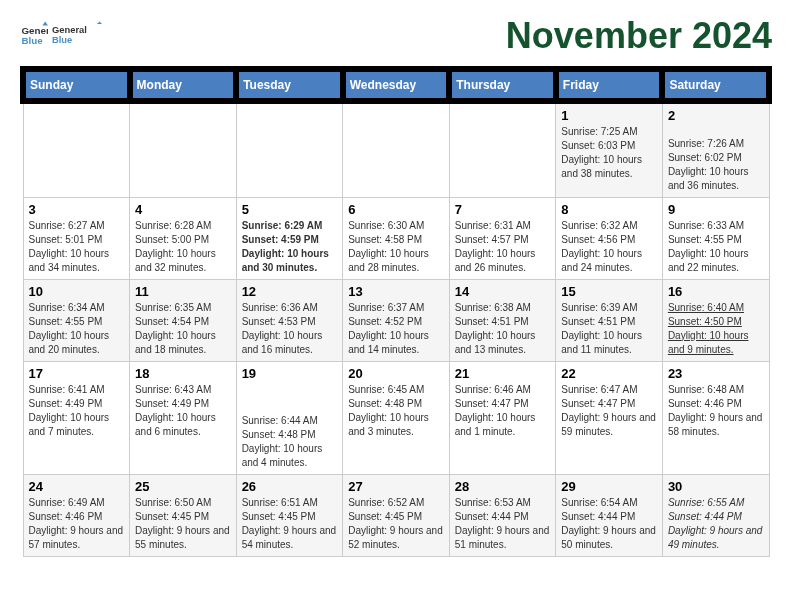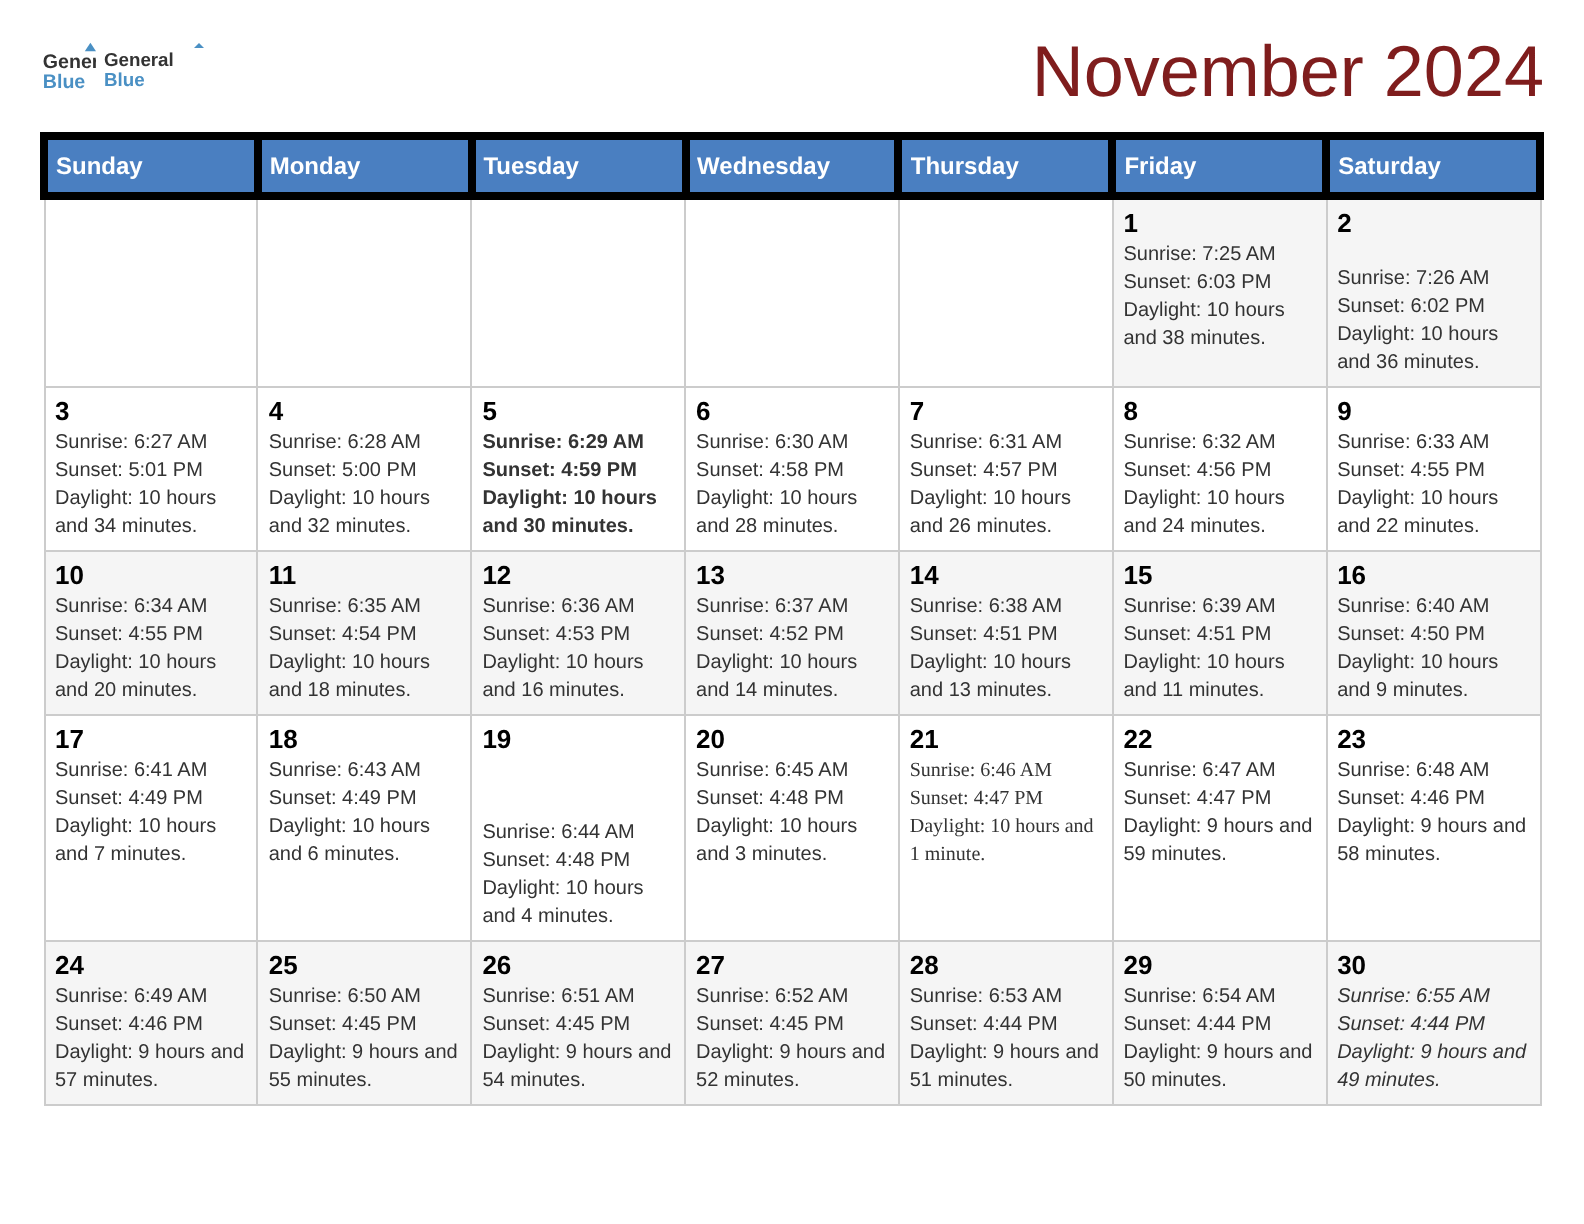--- a/index.html
+++ b/index.html
@@ -23,42 +23,42 @@
     }
     .logo-icon {
       width: 28px;
       height: 28px;
     }
     .title-area {
       text-align: right;
     }
     .month-title {
       font-size: 36px;
-      font-weight: normal;
-      color: #7f1d1d;
+      font-weight: bold;
+      color: #14532d;
       line-height: 1.1;
     }
     .location {
       font-size: 14px;
       color: #555;
       margin-top: 2px;
     }
     table {
       width: 100%;
       border-collapse: collapse;
       font-size: 11px;
     }
     thead tr th {
       background: #4a7fc1;
       color: #fff;
       padding: 6px 4px;
       text-align: left;
       font-size: 12px;
       font-weight: bold;
-      border: 4px solid #000000;
+      border: 6px solid #000000;
     }
     tbody tr td {
       border: 1px solid #ccc;
       padding: 4px 5px;
       vertical-align: top;
       width: 14.28%;
       min-height: 80px;
       background: #fff;
     }
     tbody tr:nth-child(odd) td {
@@ -215,21 +215,21 @@
 Daylight: 10 hours and 13 minutes.</div>
         </td>
         <td>
           <span class="day-number">15</span>
           <div class="day-info" style="white-space: pre-line;">Sunrise: 6:39 AM
 Sunset: 4:51 PM
 Daylight: 10 hours and 11 minutes.</div>
         </td>
         <td>
           <span class="day-number">16</span>
-          <div class="day-info" style="white-space: pre-line;">Sunrise: 6:40 AM
+          <div class="day-info" style="white-space: pre-line; text-decoration: underline;">Sunrise: 6:40 AM
 Sunset: 4:50 PM
 Daylight: 10 hours and 9 minutes.</div>
         </td>
       </tr>
       <tr>
         <td>
           <span class="day-number">17</span>
           <div class="day-info" style="white-space: pre-line;">Sunrise: 6:41 AM
 Sunset: 4:49 PM
 Daylight: 10 hours and 7 minutes.</div>
@@ -247,21 +247,21 @@
 Daylight: 10 hours and 4 minutes.</div>
         </td>
         <td>
           <span class="day-number">20</span>
           <div class="day-info" style="white-space: pre-line;">Sunrise: 6:45 AM
 Sunset: 4:48 PM
 Daylight: 10 hours and 3 minutes.</div>
         </td>
         <td>
           <span class="day-number">21</span>
-          <div class="day-info" style="white-space: pre-line; font-family: Liberation Serif, serif;">Sunrise: 6:46 AM
+          <div class="day-info" style="white-space: pre-line;">Sunrise: 6:46 AM
 Sunset: 4:47 PM
 Daylight: 10 hours and 1 minute.</div>
         </td>
         <td>
           <span class="day-number">22</span>
           <div class="day-info" style="white-space: pre-line;">Sunrise: 6:47 AM
 Sunset: 4:47 PM
 Daylight: 9 hours and 59 minutes.</div>
         </td>
         <td>

